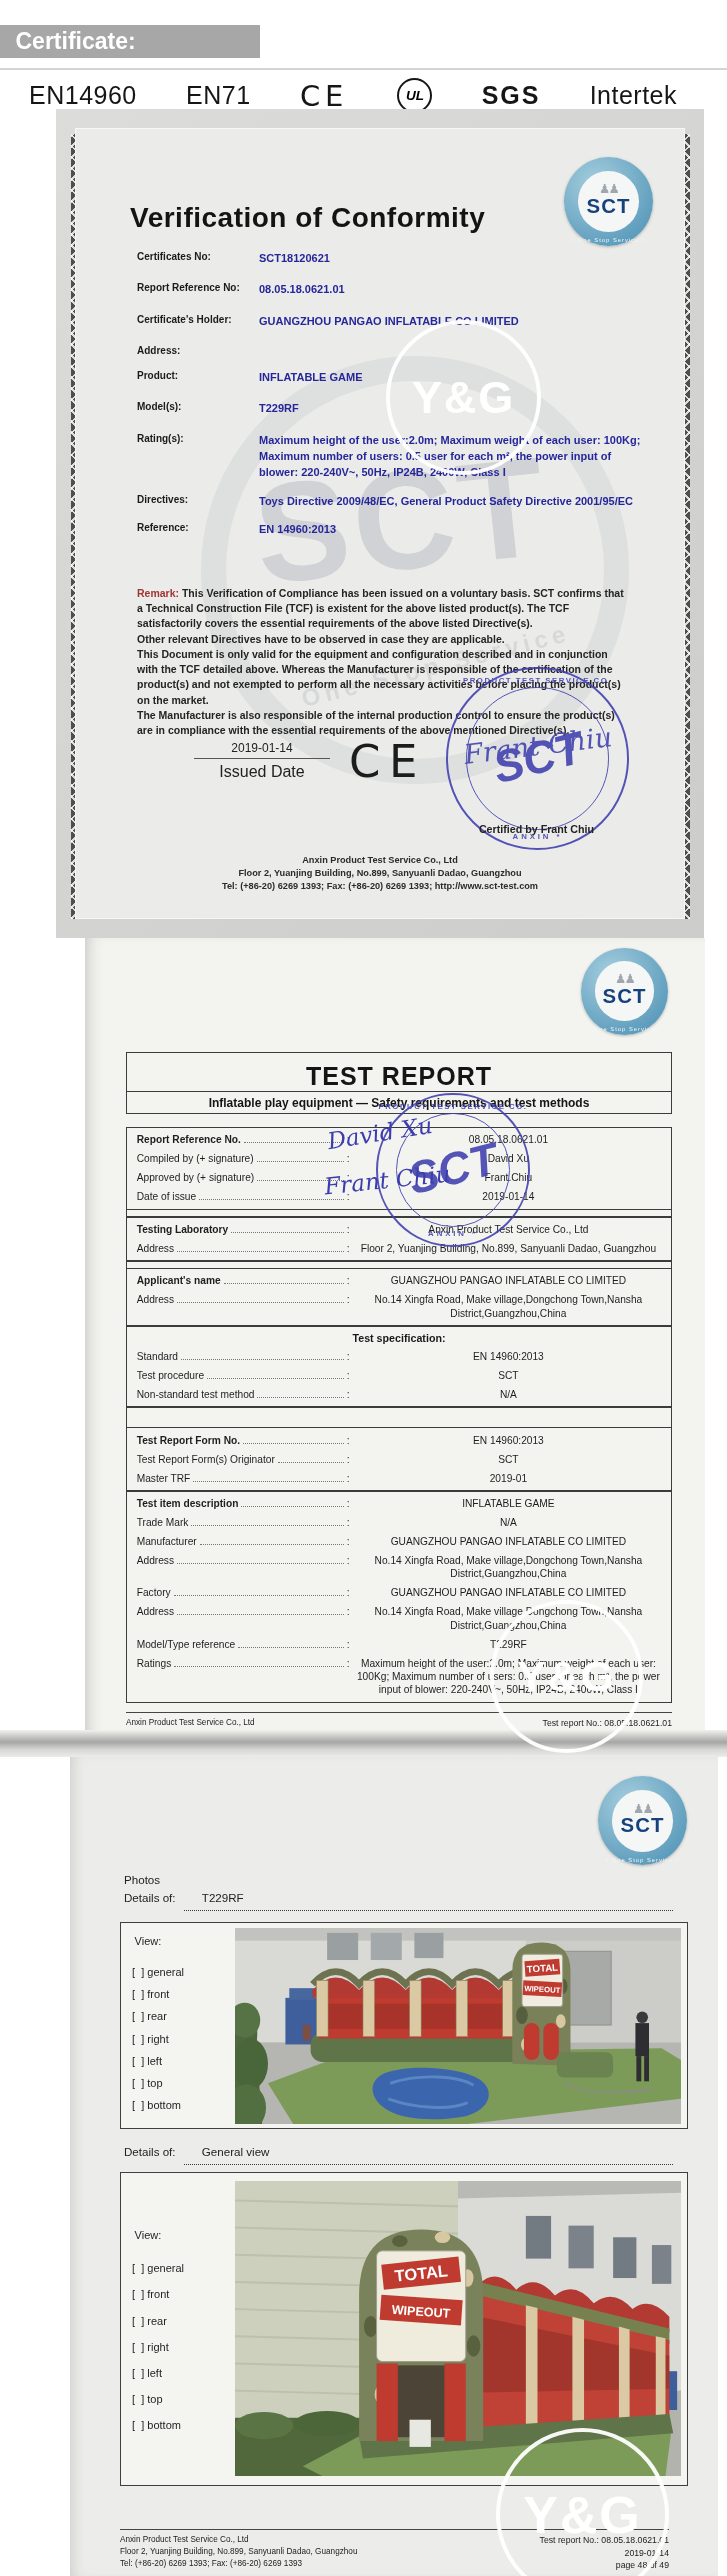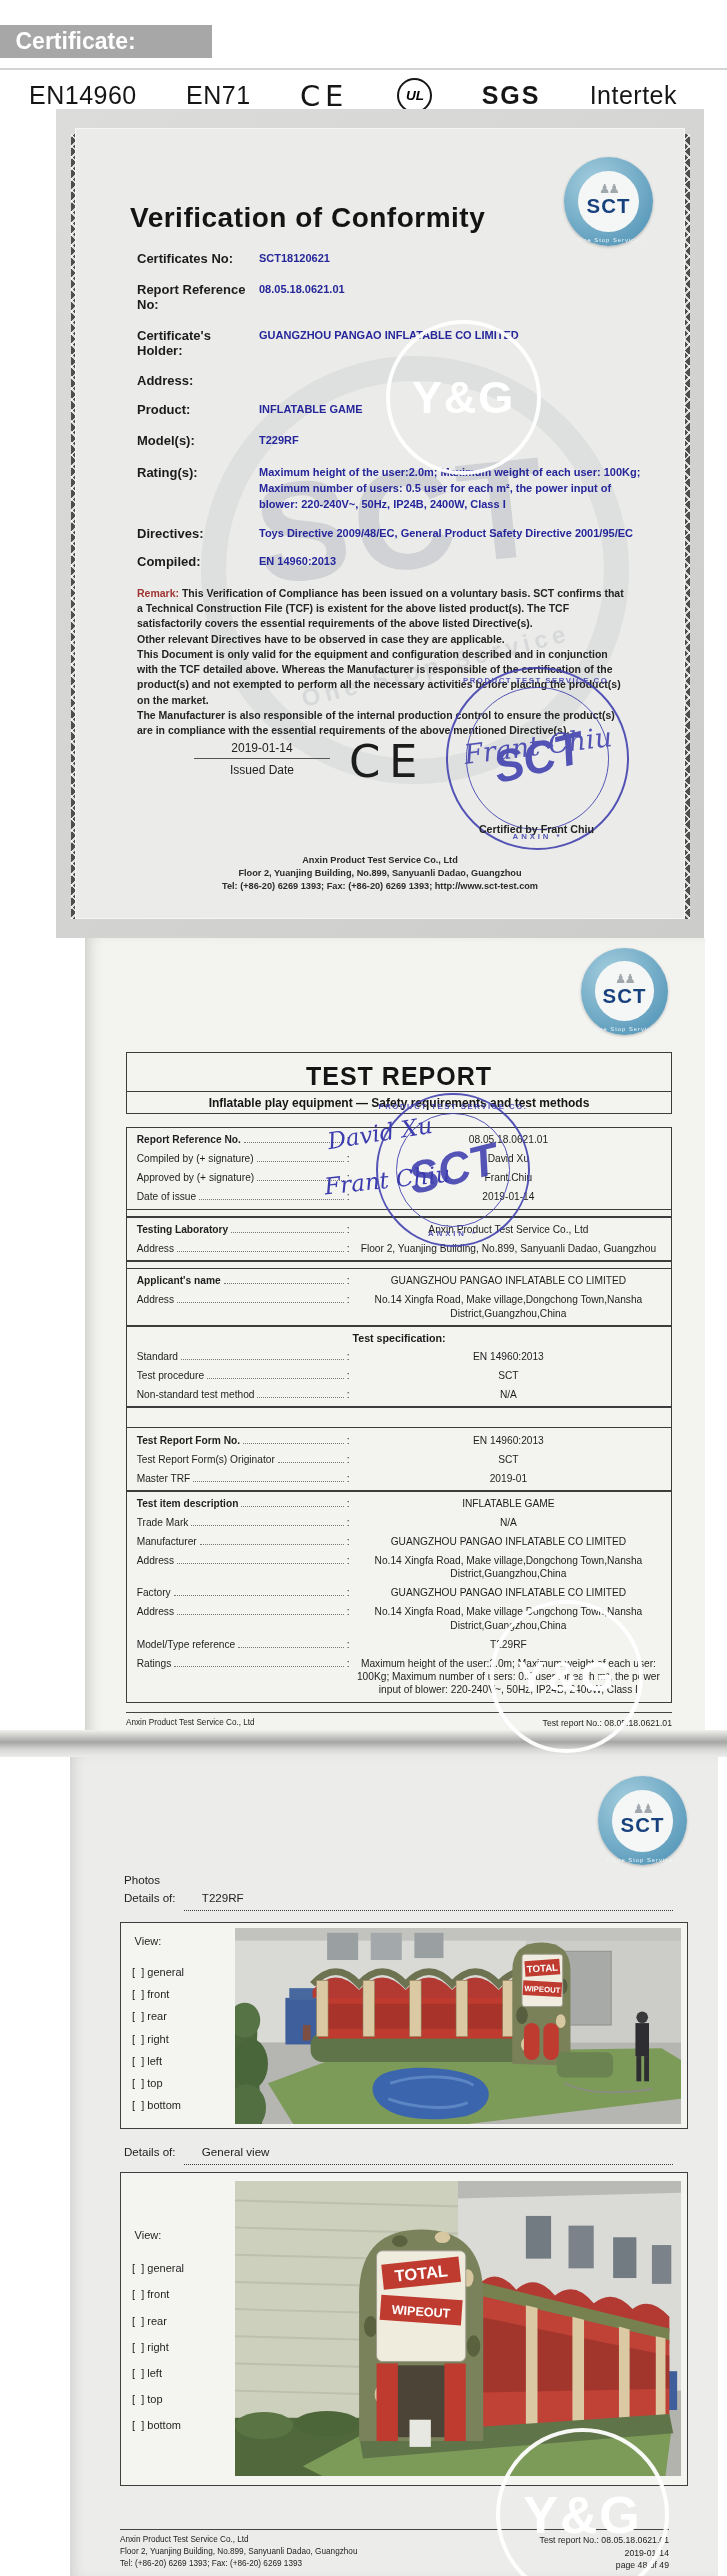--- a/index.html
+++ b/index.html
@@ -1,19 +1,19 @@
 <!DOCTYPE html>
 <html><head>
 <meta charset="utf-8">
 <style>
   html,body{margin:0;padding:0;background:#fff;font-family:"Liberation Sans",sans-serif;}
   #shot{position:relative;width:727px;height:2576px;background:#fff;overflow:hidden;}
 
   
-  .banner{position:absolute;left:0;top:25px;width:212px;height:33px;background:#a7a7a7;color:#fff;
+  .banner{position:absolute;left:0;top:25px;width:260px;height:33px;background:#a7a7a7;color:#fff;
     font-size:23px;font-weight:bold;line-height:33px;padding-left:15.5px;box-sizing:border-box;}
   .topline{position:absolute;left:0;top:68px;width:727px;height:1.9px;background:#d4d4d4;}
   .logos{position:absolute;left:29px;top:76px;width:648px;height:39px;display:flex;align-items:center;justify-content:space-between;}
   .lg{font-size:25px;color:#161616;font-weight:500;letter-spacing:0.5px;}
   .lg-ce{font-size:29px;font-weight:400;letter-spacing:4.8px;font-family:"DejaVu Sans",sans-serif;}
   .lg-ul{width:35px;height:35px;border:2.4px solid #161616;border-radius:50%;display:flex;align-items:center;justify-content:center;
     font-style:italic;font-weight:bold;font-size:13.6px;box-sizing:border-box;}
   .lg-sgs{font-weight:bold;letter-spacing:1.9px;}
 
   
@@ -42,28 +42,28 @@
   .paper{position:absolute;inset:20.4px;background:#ebece9;outline:1.9px solid #f6f6f3;}
   .cwm-ring{position:absolute;left:145px;top:247px;width:378px;height:378px;border-radius:50%;border:25px solid rgba(105,115,140,.10);}
   .cwm-sct{position:absolute;left:199px;top:330px;font-size:141px;font-weight:bold;color:rgba(100,110,135,.20);
     transform:rotate(-6deg);letter-spacing:3.9px;}
   .cwm-oss{position:absolute;left:242px;top:543px;font-size:24px;font-weight:bold;color:rgba(100,110,135,.15);
     transform:rotate(-14deg);letter-spacing:4.8px;}
   .ctitle{position:absolute;left:74px;top:93px;font-size:28px;font-weight:bold;color:#141414;letter-spacing:0.5px;}
   .clogo{position:absolute;left:508px;top:48px;}
   .cfields{position:absolute;left:81px;top:142px;width:506px;}
   .cf{display:flex;margin-bottom:15.5px;}
-  .cf .k{flex:0 0 122px;font-size:13px;font-weight:bold;color:#1b1b1b;}
+  .cf .k{flex:0 0 122px;font-size:10px;font-weight:bold;color:#1b1b1b;}
   .cf .v{flex:1;font-size:11px;font-weight:bold;color:#26269b;line-height:1.45;}
   .cremark{position:absolute;left:81px;top:477px;width:493px;font-size:10.5px;color:#242424;line-height:1.45;font-weight:bold;}
   .cremark p{margin:0;}
   .cremark .rl{color:#a03434;}
   .cissue{position:absolute;left:138px;top:632px;width:136px;text-align:center;color:#222;}
   .cissue .d{padding-bottom:2.9px;border-bottom:1.5px solid #555;font-size:12px;}
-  .cissue .l{padding-top:3.9px;font-size:12px;text-align:center;}
+  .cissue .l{padding-top:3.9px;font-size:16px;text-align:center;}
   .cce{position:absolute;left:293px;top:626px;font-size:45px;color:#1c1c1c;letter-spacing:8.7px;font-family:"DejaVu Sans",sans-serif;}
   .cstamp{left:390px;top:558px;width:179px;height:179px;}
   .ccert{position:absolute;left:386px;top:714px;width:189px;text-align:center;font-size:10.7px;font-weight:bold;color:#222;z-index:5;}
   .cfoot{position:absolute;left:58px;right:58px;top:745px;text-align:center;font-size:9.2px;font-weight:bold;color:#2b2b2b;line-height:1.4;}
 
   
   #report{position:absolute;left:85px;top:938px;width:620px;height:815px;background:#f3f3f0;
     box-shadow:inset 11.6px 0 17.5px -11.6px rgba(0,0,0,.25);}
   .rlogo{position:absolute;left:496px;top:9.7px;}
   .rtitlebox{position:absolute;left:41px;top:114px;width:546px;border:1.5px solid #3c3c3c;text-align:center;color:#151515;box-sizing:border-box;}
@@ -173,21 +173,21 @@
         </div>
       <div class="cf" style="margin-bottom:13.6px;margin-top:12px;">
         <span class="k">Rating(s):</span>
         <span class="v">Maximum height of the user:2.0m; Maximum weight of each user: 100Kg; Maximum number of users: 0.5 user for each m², the power input of blower: 220-240V~, 50Hz, IP24B, 2400W, Class I</span>
         </div>
       <div class="cf" style="margin-bottom:11.6px;">
         <span class="k">Directives:</span>
         <span class="v">Toys Directive 2009/48/EC, General Product Safety Directive 2001/95/EC</span>
         </div>
       <div class="cf">
-        <span class="k">Compiled:</span>
+        <span class="k">Reference:</span>
         <span class="v">EN 14960:2013</span>
         </div>
     </div>
 
     <div class="cremark">
       <p><span class="rl">Remark:</span>
         <span>This Verification of Compliance has been issued on a voluntary basis. SCT confirms that a Technical Construction File (TCF) is existent for the above listed product(s). The TCF satisfactorily covers the essential requirements of the above listed Directive(s).</span></p>
       <p>Other relevant Directives have to be observed in case they are applicable.</p>
       <p>This Document is only valid for the equipment and configuration described and in conjunction with the TCF detailed above. Whereas the Manufacturer is responsible of the certification of the product(s) and not exempted to perform all the necessary activities before placing the product(s) on the market.</p>
       <p>The Manufacturer is also responsible of the internal production control to ensure the product(s) are in compliance with the essential requirements of the above mentioned Directive(s).</p>

